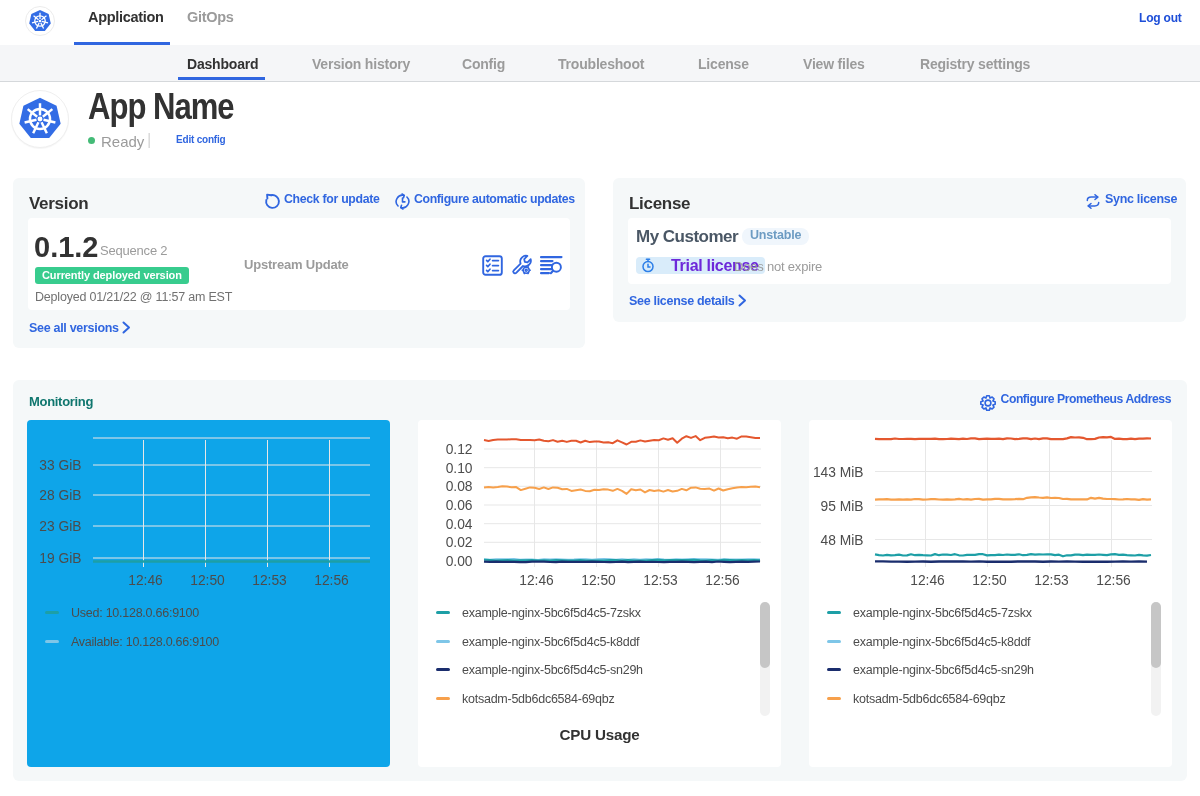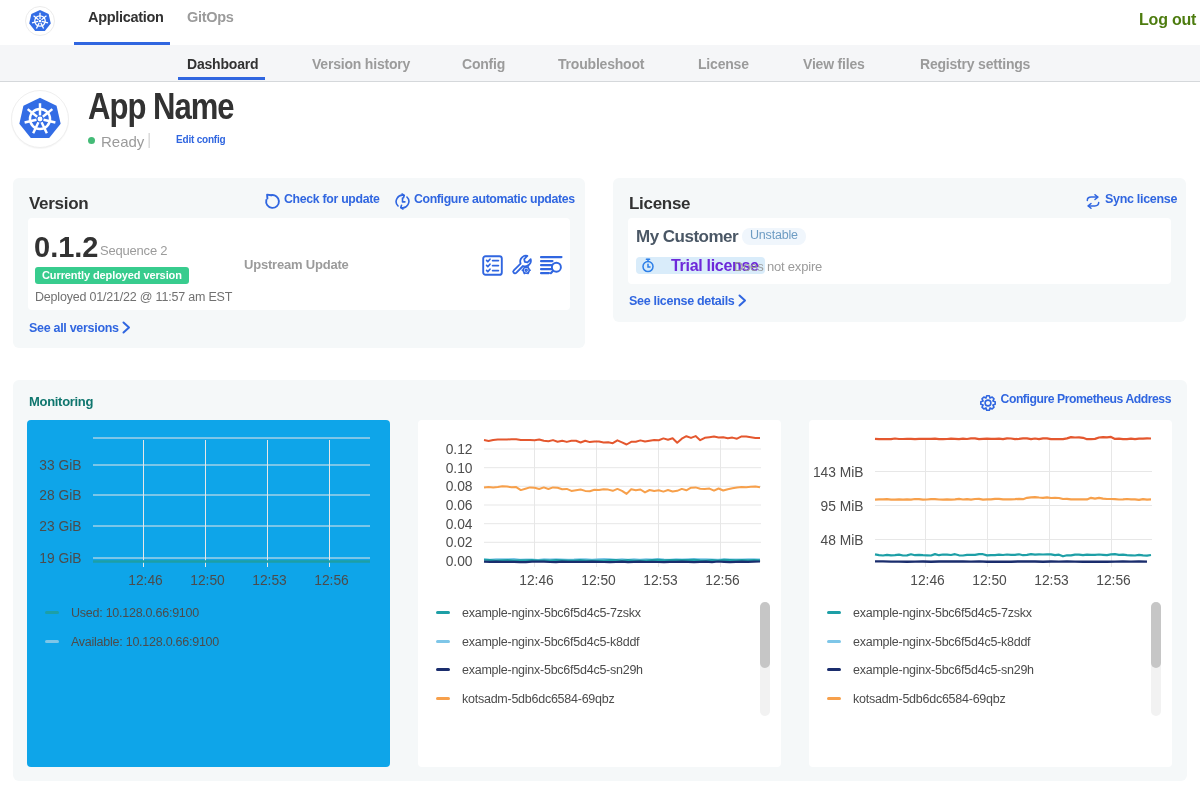--- a/index.html
+++ b/index.html
@@ -21,21 +21,21 @@
             <line x1="-0.95" y1="1.98" x2="-4.16" y2="8.65"></line>
             <line x1="-2.14" y1="0.49" x2="-9.36" y2="2.13"></line>
             <line x1="-1.72" y1="-1.37" x2="-7.51" y2="-5.99"></line>
           </g>
           <circle cx="0" cy="0" r="1.5" fill="#fff"></circle>
         </svg></div>
     </div>
 <div class="abs b" style="left:88px;top:9px;font-size:14.5px;letter-spacing:-.3px;color:#323232">Application</div>
 <div class="abs" style="left:74px;top:42px;width:96px;height:3px;background:#3066e0"></div>
 <div class="abs b" style="left:187px;top:9px;font-size:14.5px;letter-spacing:-.3px;color:#9b9b9b">GitOps</div>
-<div class="abs b" style="left:1139px;top:11px;font-size:16px;letter-spacing:-.2px;color:#4d7c0f">Log out</div>
+<div class="abs b" style="left:1139px;top:11px;font-size:12px;letter-spacing:-.2px;color:#1d4ed8">Log out</div>
 
 <div class="abs" style="left:0;top:45px;width:1200px;height:37px;background:#f5f6f8;border-bottom:1px solid #d5d8db"></div>
 <div class="abs b" style="left:187px;top:56px;font-size:14px;letter-spacing:-.2px;color:#323232">Dashboard</div>
 <div class="abs" style="left:178px;top:77px;width:87px;height:3px;background:#3066e0"></div>
 <div class="abs b" style="left:312px;top:56px;font-size:14px;letter-spacing:-.2px;color:#9b9b9b">Version history</div>
 <div class="abs b" style="left:462px;top:56px;font-size:14px;letter-spacing:-.2px;color:#9b9b9b">Config</div>
 <div class="abs b" style="left:558px;top:56px;font-size:14px;letter-spacing:-.2px;color:#9b9b9b">Troubleshoot</div>
 <div class="abs b" style="left:698px;top:56px;font-size:14px;letter-spacing:-.2px;color:#9b9b9b">License</div>
 <div class="abs b" style="left:803px;top:56px;font-size:14px;letter-spacing:-.2px;color:#9b9b9b">View files</div>
 <div class="abs b" style="left:920px;top:56px;font-size:14px;letter-spacing:-.2px;color:#9b9b9b">Registry settings</div>
@@ -138,21 +138,21 @@
         <g fill="none" stroke="#3066e0" stroke-width="1.5" stroke-linecap="round" stroke-linejoin="round">
           <path d="M1.3 6.4 C1.3 3.6 3.2 3.1 5.2 3.1 L11.6 3.1"></path>
           <polyline points="9.0 0.7 11.8 3.1 9.0 5.5"></polyline>
           <path d="M12.7 8.6 C12.7 11.4 10.8 11.9 8.8 11.9 L2.4 11.9"></path>
           <polyline points="5.0 9.5 2.2 11.9 5.0 14.3"></polyline>
         </g>
       </svg></div>
 <div class="abs b blue" style="left:1105px;top:192px;font-size:12.5px;letter-spacing:-.3px">Sync license</div>
 <div class="abs" style="left:627.5px;top:217.5px;width:543px;height:66px;background:#fff;border-radius:4px"></div>
 <div class="abs b" style="left:636px;top:227px;font-size:17px;letter-spacing:-.5px;color:#4a5765">My Customer</div>
-<div class="abs" style="left:742px;top:228px;height:17px;line-height:15px;padding:0 8px;background:#f0f6fc;border-radius:8px;color:#6d9cc3;font-size:12.5px;letter-spacing:-.2px;font-weight:normal">Unstable</div>
+<div class="abs" style="left:742px;top:228px;height:17px;line-height:15px;padding:0 8px;background:#f0f6fc;border-radius:8px;color:#6d9cc3;font-size:12.5px;letter-spacing:-.2px;font-weight:bold">Unstable</div>
 <div class="abs" style="left:636px;top:257px;height:17px;line-height:17px;padding:0 6px 0 5px;background:#d9ecfa;border-radius:4px"><span style="vertical-align:-2px"><svg width="14" height="15" viewBox="0 0 14 15">
           <g fill="none" stroke="#2d7fe8" stroke-width="1.5" stroke-linecap="round">
             <circle cx="7" cy="8.6" r="5"></circle>
             <line x1="5.4" y1="1.2" x2="8.6" y2="1.2"></line>
             <line x1="7" y1="1.5" x2="7" y2="3.4"></line>
             <polyline points="7 6.2 7 8.9 9 8.9"></polyline>
           </g>
         </svg></span><span class="b" style="color:#6d28d9;font-size:16px;letter-spacing:-.3px;margin-left:16px">Trial license</span></div>
 <div class="abs" style="left:734px;top:259px;font-size:13px;letter-spacing:-.2px;color:#9b9b9b">Does not expire</div>
 <div class="abs b blue" style="left:629px;top:294px;font-size:12.5px;letter-spacing:-.3px">See license details <svg width="9" height="13" viewBox="0 0 9 13" style="vertical-align:-2px">
@@ -219,20 +219,21 @@
         <polyline points="66.0,141.6 72.0,141.9 78.0,141.6 84.0,141.9 90.0,141.8 96.0,141.9 102.0,142.1 108.0,142.1 114.0,141.7 120.0,141.7 126.0,141.6 132.0,142.0 138.0,142.1 144.0,141.6 150.0,141.9 156.0,141.9 162.0,141.9 168.0,141.8 174.0,141.6 180.0,141.8 186.0,142.0 192.0,142.1 198.0,142.0 204.0,141.6 210.0,142.1 216.0,141.9 222.0,141.6 228.0,142.0 234.0,141.8 240.0,142.0 246.0,142.1 252.0,141.8 258.0,141.9 264.0,141.7 270.0,141.8 276.0,142.1 282.0,141.8 288.0,141.6 294.0,142.1 300.0,141.5 306.0,141.8 312.0,142.1 318.0,141.8 324.0,141.7 330.0,141.9 336.0,141.7 342.0,141.5" fill="none" stroke="#1a2d6d" stroke-width="2.2"></polyline>
         <polyline points="66.0,20.0 70.6,20.9 75.2,19.9 79.8,19.4 84.4,19.6 89.0,19.5 93.6,19.2 98.2,19.3 102.8,20.0 107.4,19.9 112.0,20.1 116.6,20.2 121.2,19.5 125.8,20.8 130.4,21.2 135.0,20.1 139.6,21.7 144.2,20.8 148.8,21.9 153.4,20.8 158.0,20.7 162.6,22.5 167.2,20.8 171.8,22.1 176.4,21.4 181.0,21.5 185.6,22.4 190.2,22.3 194.8,23.2 199.4,20.3 204.0,22.3 208.6,24.5 213.2,21.8 217.8,21.8 222.4,20.4 227.0,21.5 231.6,20.8 236.2,20.1 240.8,20.2 245.4,18.4 250.0,19.7 254.6,18.3 259.2,22.8 263.8,18.7 268.4,16.2 273.0,17.9 277.6,16.1 282.2,20.2 286.8,17.8 291.4,17.2 296.0,16.5 300.6,17.5 305.2,17.2 309.8,18.2 314.4,17.6 319.0,18.7 323.6,16.4 328.2,16.6 332.8,17.2 337.4,17.9 342.0,18.0" fill="none" stroke="#e4572e" stroke-width="2" stroke-linejoin="round"></polyline>
         <polyline points="66.0,67.6 70.6,66.9 75.2,67.5 79.8,67.0 84.4,66.2 89.0,66.5 93.6,67.3 98.2,67.1 102.8,70.1 107.4,68.7 112.0,67.4 116.6,67.8 121.2,69.0 125.8,67.4 130.4,69.0 135.0,67.4 139.6,67.7 144.2,69.3 148.8,68.9 153.4,70.9 158.0,70.2 162.6,69.5 167.2,70.9 171.8,71.3 176.4,69.7 181.0,70.0 185.6,69.2 190.2,69.6 194.8,70.8 199.4,68.9 204.0,70.8 208.6,73.9 213.2,69.2 217.8,70.3 222.4,69.5 227.0,72.4 231.6,70.0 236.2,71.0 240.8,70.2 245.4,71.6 250.0,70.0 254.6,71.5 259.2,70.8 263.8,68.9 268.4,70.3 273.0,67.7 277.6,67.4 282.2,68.8 286.8,68.9 291.4,68.6 296.0,70.7 300.6,68.5 305.2,70.5 309.8,69.2 314.4,68.3 319.0,67.5 323.6,66.9 328.2,67.2 332.8,66.8 337.4,66.5 342.0,67.2" fill="none" stroke="#f7a04b" stroke-width="2" stroke-linejoin="round"></polyline>
       </svg>
 <div style="position:absolute;left:18px;top:186.0px;height:16px;font-size:12.5px;letter-spacing:-.25px;color:#4c4c4c;white-space:nowrap"><span style="display:inline-block;width:14px;height:3px;border-radius:2px;background:#1d9fa6;vertical-align:3px;margin-right:12px"></span>example-nginx-5bc6f5d4c5-7zskx</div>
       <div style="position:absolute;left:18px;top:214.5px;height:16px;font-size:12.5px;letter-spacing:-.25px;color:#4c4c4c;white-space:nowrap"><span style="display:inline-block;width:14px;height:3px;border-radius:2px;background:#7ec6e8;vertical-align:3px;margin-right:12px"></span>example-nginx-5bc6f5d4c5-k8ddf</div>
       <div style="position:absolute;left:18px;top:243.0px;height:16px;font-size:12.5px;letter-spacing:-.25px;color:#4c4c4c;white-space:nowrap"><span style="display:inline-block;width:14px;height:3px;border-radius:2px;background:#1a2d6d;vertical-align:3px;margin-right:12px"></span>example-nginx-5bc6f5d4c5-sn29h</div>
       <div style="position:absolute;left:18px;top:271.5px;height:16px;font-size:12.5px;letter-spacing:-.25px;color:#4c4c4c;white-space:nowrap"><span style="display:inline-block;width:14px;height:3px;border-radius:2px;background:#f7a04b;vertical-align:3px;margin-right:12px"></span>kotsadm-5db6dc6584-69qbz</div>
       <div style="position:absolute;left:342px;top:182px;width:10px;height:114px;border-radius:5px;background:#f2f2f2"></div>
       <div style="position:absolute;left:342px;top:182px;width:10px;height:66px;border-radius:5px;background:#c6c6c6"></div>
+<div style="position:absolute;left:0;top:306px;width:363px;text-align:center;font-size:15.2px;font-weight:bold;color:#323232;letter-spacing:-.2px">CPU Usage</div>
 </div>
 <div style="position:absolute;left:809px;top:420px;width:363px;height:347px;background:#fff;border-radius:4px">
 <svg width="363" height="175" viewBox="0 0 363 175" style="position:absolute;left:0;top:0">
         <line x1="116.5" y1="20" x2="116.5" y2="147" stroke="#e7e7e7" stroke-width="1"></line>
         <line x1="178.5" y1="20" x2="178.5" y2="147" stroke="#e7e7e7" stroke-width="1"></line>
         <line x1="240.5" y1="20" x2="240.5" y2="147" stroke="#e7e7e7" stroke-width="1"></line>
         <line x1="302.5" y1="20" x2="302.5" y2="147" stroke="#e7e7e7" stroke-width="1"></line>
         <line x1="66" y1="51.5" x2="343" y2="51.5" stroke="#e7e7e7" stroke-width="1"></line>
         <line x1="66" y1="85.5" x2="343" y2="85.5" stroke="#e7e7e7" stroke-width="1"></line>
         <line x1="66" y1="119.5" x2="343" y2="119.5" stroke="#e7e7e7" stroke-width="1"></line>

